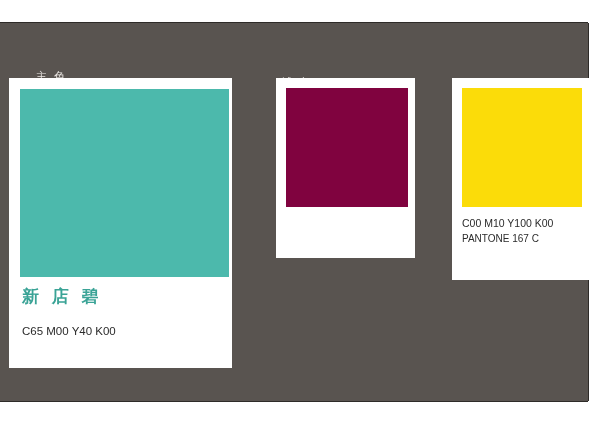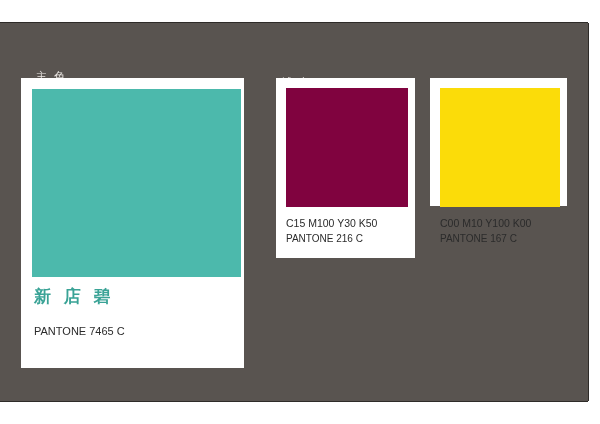--- a/index.html
+++ b/index.html
@@ -35,23 +35,23 @@
     white-space: nowrap;
   }
   #label-primary   { left: 36px;  top: 46px; }
   #label-secondary { left: 281px; top: 52px; }
 
   
   .card {
     position: absolute;
     background: #ffffff;
   }
-  #card-primary   { left: 21px;  top: 78px; width: 223px; height: 290px; }
+  #card-primary   { left: 9px;  top: 78px; width: 223px; height: 290px; }
   #card-secondary-1 { left: 276px; top: 78px; width: 139px; height: 180px; }
-  #card-secondary-2 { left: 430px; top: 78px; width: 137px; height: 128px; }
+  #card-secondary-2 { left: 452px; top: 78px; width: 137px; height: 202px; }
 
   .chip {
     position: absolute;
     display: block;
   }
   #chip-primary     { left: 11px; top: 11px; width: 209px; height: 188px; }
   #chip-secondary-1 { left: 10px; top: 10px; width: 122px; height: 119px; }
   #chip-secondary-2 { left: 10px; top: 10px; width: 120px; height: 119px; }
 
   .card-body {
@@ -98,30 +98,26 @@
     <div class="section-label" id="label-primary">主 色</div>
 
     <div class="section-label" id="label-secondary">輔 色</div>
 
   </div>
 
   <div class="card" id="card-primary">
     <span class="chip" id="chip-primary" style="background-color: rgb(76, 185, 172);"></span>
     <div class="card-body" id="body-primary">
       <div class="color-name" style="color: rgb(58, 163, 150);">新 店 碧</div>
-      <div class="code-line pantone">PANTONE 7465 C</div>
+      <div class="code-line">C65 M00 Y40 K00</div>
     </div>
   </div>
 
   <div class="card secondary" id="card-secondary-1">
     <span class="chip" id="chip-secondary-1" style="background-color: rgb(128, 3, 63);"></span>
-    <div class="card-body" id="body-secondary-1">
-      <div class="code-line">C15 M100 Y30 K50</div>
-      <div class="code-line pantone">PANTONE 216 C</div>
-    </div>
   </div>
 
   <div class="card secondary" id="card-secondary-2">
     <span class="chip" id="chip-secondary-2" style="background-color: rgb(251, 220, 9);"></span>
     <div class="card-body" id="body-secondary-2">
       <div class="code-line">C00 M10 Y100 K00</div>
       <div class="code-line pantone">PANTONE 167 C</div>
     </div>
   </div>
 

